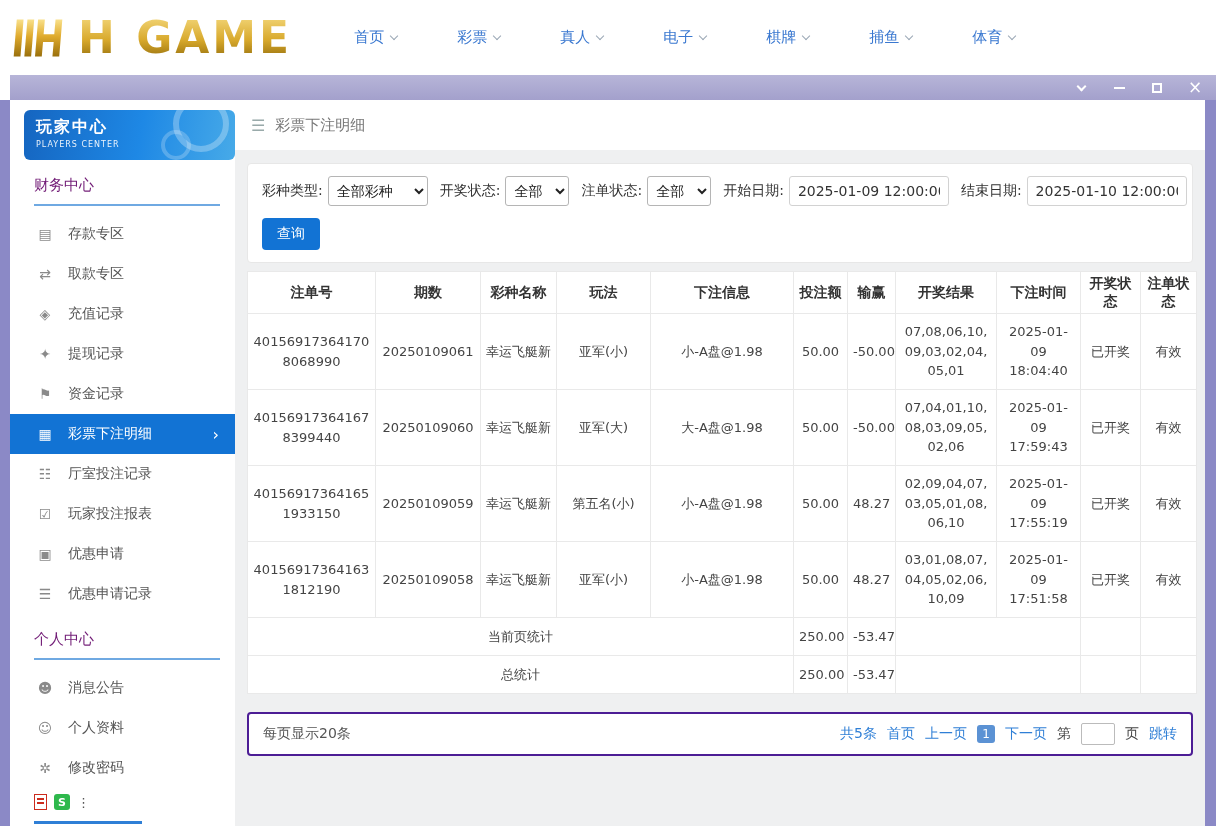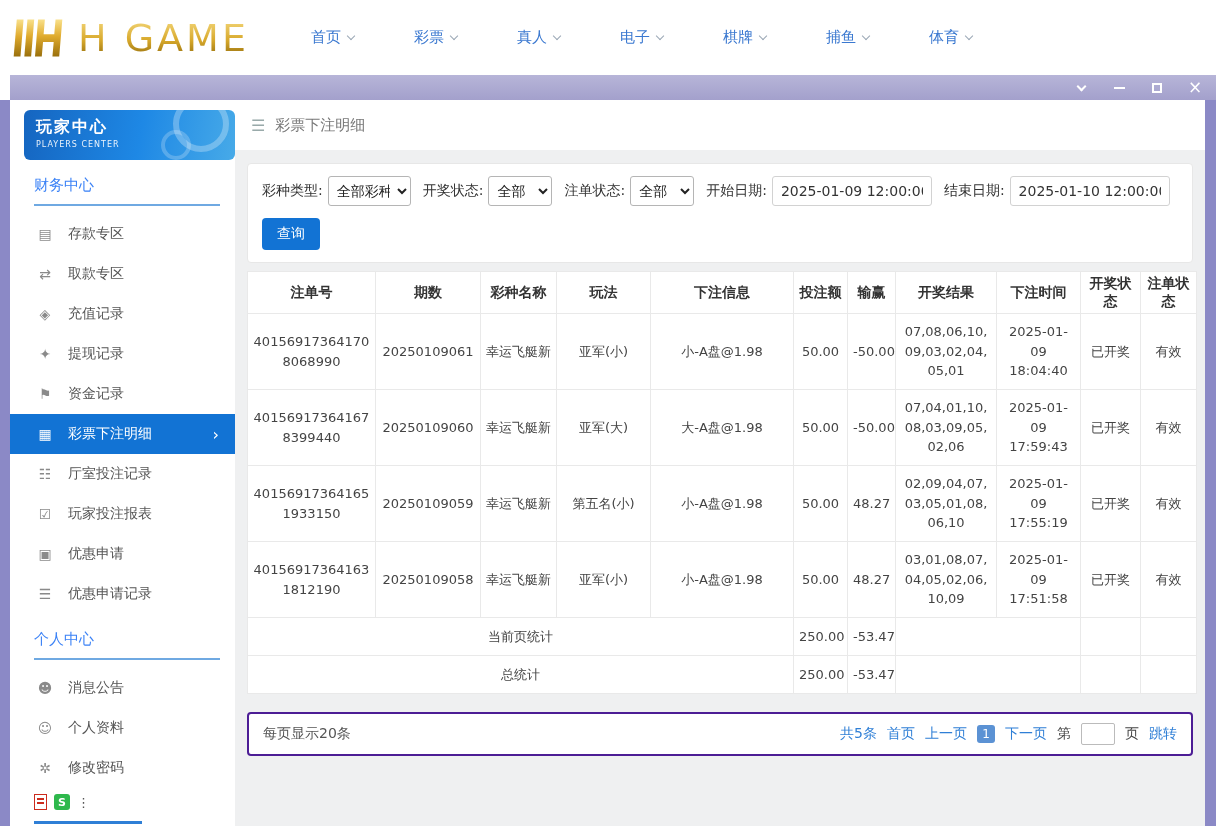--- a/index.html
+++ b/index.html
@@ -2,21 +2,21 @@
 <html><head>
 <meta charset="utf-8">
 <style>
   * { margin:0; padding:0; box-sizing:border-box; }
   body { font-family:"DejaVu Sans","Liberation Sans",sans-serif; background:#fff; }
   .page { width:1216px; height:826px; position:relative; overflow:hidden; background:#fff; }
 
   
   .topbar { height:75px; display:flex; align-items:center; padding:0 10px; background:#fff; }
   .logo { display:flex; align-items:center; gap:6px; }
-  .logo-text { font-size:38px; font-weight:400; letter-spacing:3px;
+  .logo-text { font-size:44px; font-weight:700; letter-spacing:3px;
     background:linear-gradient(180deg,#f7dd85 0%,#d8a92c 55%,#8a6508 100%);
     -webkit-background-clip:text; background-clip:text; color:transparent; }
   .topnav { display:flex; gap:60px; margin-left:62px; align-items:center; }
   .topnav-item { display:flex; align-items:center; font-size:15px; color:#3a78d0; cursor:pointer; white-space:nowrap; }
   .chev { display:inline-block; width:6px; height:6px; border-right:1.5px solid #9aa7b5; border-bottom:1.5px solid #9aa7b5; transform:rotate(45deg); margin-left:7px; margin-top:-3px; }
 
   
   .titlebar { height:25px; margin-left:10px; background:linear-gradient(180deg,#b7b5d8,#a3a0cc);
     display:flex; align-items:center; justify-content:flex-end; gap:24px; padding-right:14px; }
   .wc { display:flex; align-items:center; justify-content:center; width:14px; height:14px; cursor:pointer; }
@@ -31,21 +31,21 @@
   
   .sidebar { width:225px; flex:none; position:relative; padding-top:10px; background:#fff; }
   .sb-header { margin-left:14px; height:50px; background:linear-gradient(100deg,#1565c0,#1e88e5 55%,#47aae8);
     color:#fff; padding:7px 12px; position:relative; overflow:hidden;border-radius:6px; }
   .sb-header::before { content:""; position:absolute; right:6px; top:-14px; width:44px; height:44px;
     border-radius:50%; border:6px solid rgba(255,255,255,.28); }
   .sb-header::after { content:""; position:absolute; right:44px; top:20px; width:22px; height:22px;
     border-radius:50%; border:4px solid rgba(255,255,255,.22); }
   .sb-title { font-size:16px; font-weight:bold; letter-spacing:2px; }
   .sb-sub { font-size:8px; letter-spacing:1px; opacity:.9; margin-top:2px; }
-  .sb-section-title { margin:16px 0 0 24px; padding-bottom:9px; width:186px; color:#3b82f6; font-size:15px;
+  .sb-section-title { margin:16px 0 0 24px; padding-bottom:9px; width:186px; color:#701a75; font-size:15px;
     border-bottom:2px solid #6fa9e2; }
   .sb-menu { margin-top:8px; }
   .sb-item { height:40px; display:flex; align-items:center; padding-left:27px; gap:15px; color:#555;
     font-size:14px; cursor:pointer; position:relative; }
   .sb-item .ico { width:16px; color:#8a8a8a; font-size:14px; text-align:center; }
   .sb-item.active { background:#1273d4; color:#fff; }
   .sb-item.active .ico { color:#fff; }
   .chev-r { position:absolute; right:16px; color:#fff; font-size:16px; }
   .dock { position:absolute; bottom:16px; left:24px; display:flex; gap:7px; align-items:center; }
   .ic-doc { width:13px; height:16px; background:#fff; border:1px solid #cc2b1d; position:relative; }
@@ -60,21 +60,21 @@
   .main-header { height:50px; background:#fff; display:flex; align-items:center; gap:10px; padding:0 16px;
     color:#777; font-size:15px; }
   .menu-icon { color:#9aa; font-size:16px; }
   .main-body { flex:1; padding:13px 12px 0 12px; display:flex; flex-direction:column; }
 
   .filter-panel { background:#fff; border:1px solid #e7e7e7; border-radius:4px; padding:12px 14px; }
   .filter-row { display:flex; align-items:center; font-size:14px; color:#333; white-space:nowrap; }
   .fgroup { display:flex; align-items:center; gap:5px; margin-right:12px; }
   select { height:30px; border:1px solid #b5b5b5; border-radius:3px; background:#fff; font-size:14px;
     padding:0 4px; color:#222; font-family:inherit; }
-  .sel-wide { width:83px; } .sel-narrow { width:64px; }
+  .sel-wide { width:100px; } .sel-narrow { width:64px; }
   .date-input { height:30px; width:160px; border:1px solid #d2d2d2; border-radius:3px; padding:0 8px;
     font-size:14px; color:#333; font-family:inherit; }
   .btn-row { margin-top:12px; }
   .search-btn { height:32px; min-width:56px; background:#1273d4; color:#fff; border:none; border-radius:4px;
     font-size:14px; padding:0 15px; cursor:pointer; font-family:inherit; }
 
   .table-panel { margin-top:8px; }
   table { width:100%; border-collapse:collapse; table-layout:fixed; background:#fff; }
   th { height:42px; font-size:14px; font-weight:bold; color:#333; border:1px solid #e9e9e9; padding:2px 3px; background:#fff; }
   td { font-size:13px; color:#444; border:1px solid #e9e9e9; text-align:center; padding:4px 5px; line-height:1.5; }

